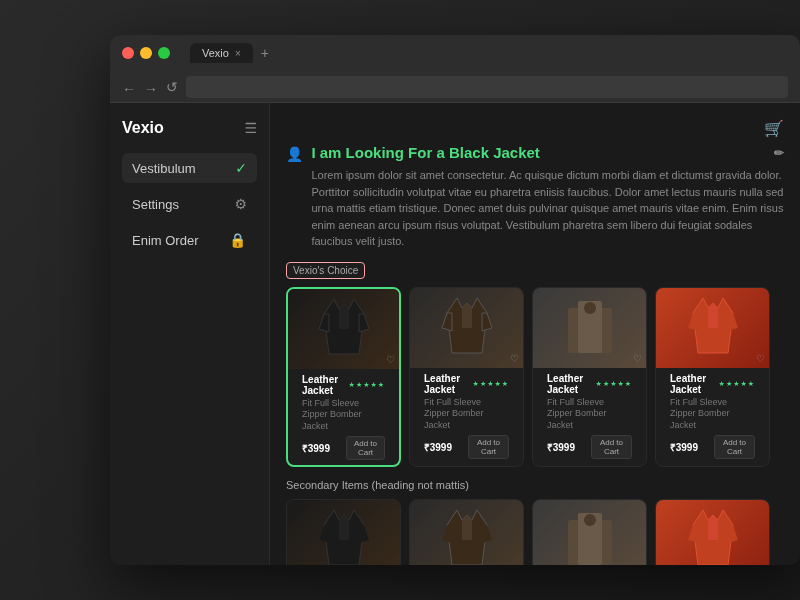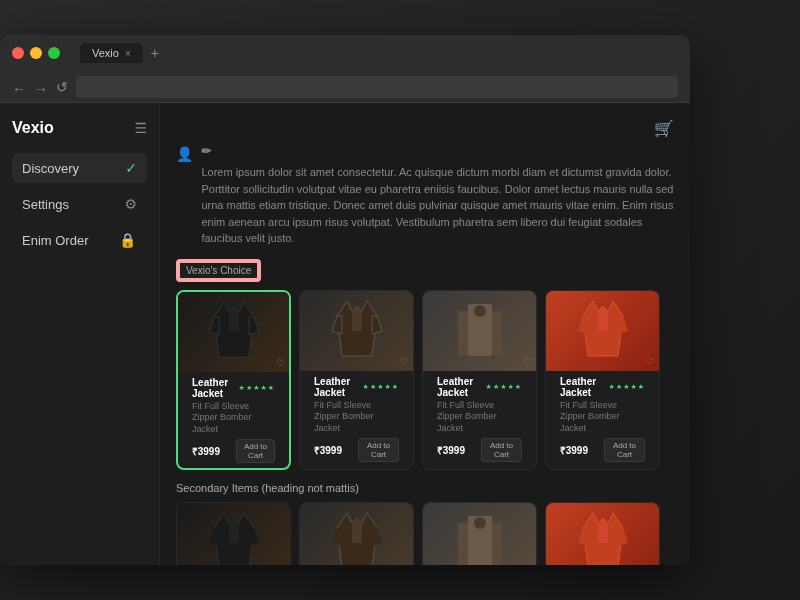--- a/index.html
+++ b/index.html
@@ -12,21 +12,21 @@
       width: 800px;
       height: 600px;
       overflow: hidden;
     }
     .desktop {
       width: 800px;
       height: 600px;
       background: linear-gradient(135deg, #2a2a2a 0%, #1a1a1a 100%);
       display: flex;
       align-items: center;
-      justify-content: flex-start;
+      justify-content: flex-end;
     }
     .browser-window {
       width: 690px;
       height: 530px;
       background: #1e1e1e;
       border-radius: 10px;
       overflow: hidden;
       box-shadow: 0 20px 60px rgba(0,0,0,0.6);
     }
     
@@ -193,21 +193,21 @@
     .section-label {
       font-size: 11px;
       color: #888;
       margin: 12px 0 8px 0;
       display: flex;
       align-items: center;
       gap: 4px;
     }
     .vexio-choice-badge {
       background: #1e1e1e;
-      border: 4px solid #fca5a5;
+      border: 1px solid #fca5a5;
       border-radius: 4px;
       padding: 2px 6px;
       font-size: 10px;
       color: #aaa;
     }
     
     .product-grid {
       display: flex;
       gap: 8px;
       overflow-x: visible;
@@ -327,21 +327,21 @@
     </div>
 
     <div class="app-content">
 
       <div class="sidebar">
         <div class="sidebar-header">
           <span class="sidebar-logo">Vexio</span>
           <span class="sidebar-menu-icon">☰</span>
         </div>
         <div class="nav-item active">
-          <span style="color:#ccc;font-size:13px;">Discovery</span>
+          <span style="color:#ccc;font-size:13px;">Vestibulum</span>
           <span class="nav-badge green">✓</span>
         </div>
         <div class="nav-item">
           <span style="color:#ccc;font-size:13px;">Settings</span>
           <span class="nav-badge gray">⚙</span>
         </div>
         <div class="nav-item">
           <span style="color:#ccc;font-size:13px;">Enim Order</span>
           <span class="nav-badge gray">🔒</span>
         </div>
@@ -350,20 +350,21 @@
       <div class="main-content main-wrapper">
 
         <div style="display:flex; justify-content:flex-end; margin-bottom:6px;">
           <span class="header-cart" style="position:relative;right:0;top:0;font-size:16px;color:#fff;">🛒</span>
         </div>
 
         <div class="query-section">
           <span class="query-icon">👤</span>
           <div class="query-text-area">
             <div class="query-title">
+              <span>I am Looking For a Black Jacket</span>
               <span class="edit-icon">✏</span>
             </div>
             <div class="query-description">Lorem ipsum dolor sit amet consectetur. Ac quisque dictum morbi diam et dictumst gravida dolor. Porttitor sollicitudin volutpat vitae eu pharetra eniisis faucibus. Dolor amet lectus mauris nulla sed urna mattis etiam tristique. Donec amet duis pulvinar quisque amet mauris vitae enim. Enim risus enim aenean arcu ipsum risus volutpat. Vestibulum pharetra sem libero dui feugiat sodales faucibus velit justo.</div>
           </div>
         </div>
 
         <div class="section-label">
           <span class="vexio-choice-badge">Vexio's Choice</span>
         </div>
         <div class="product-grid">

